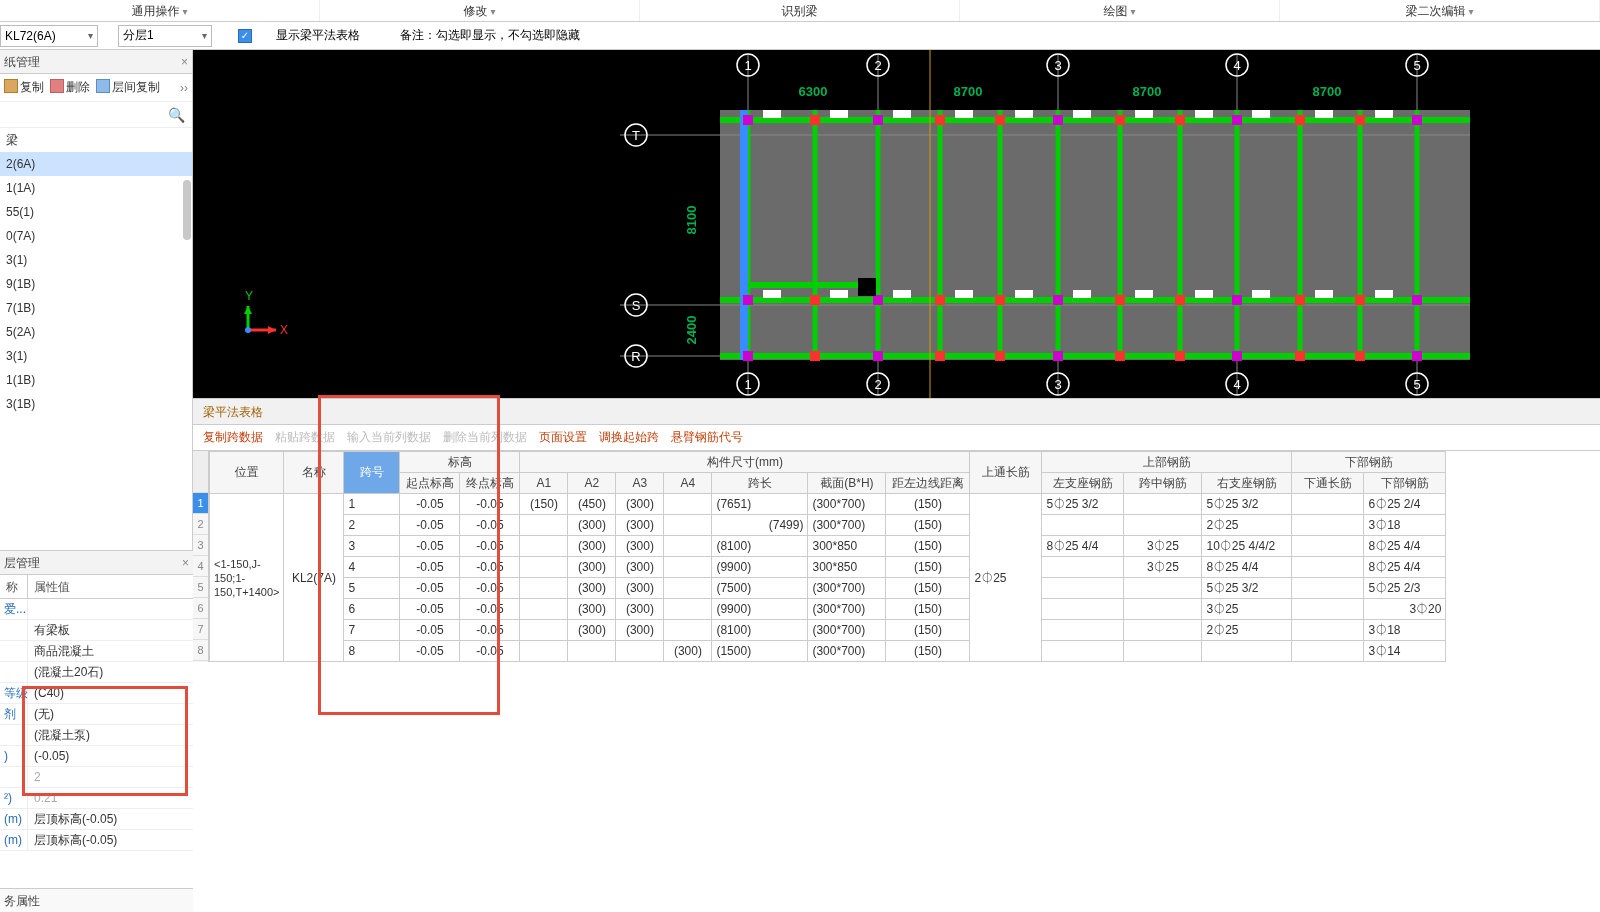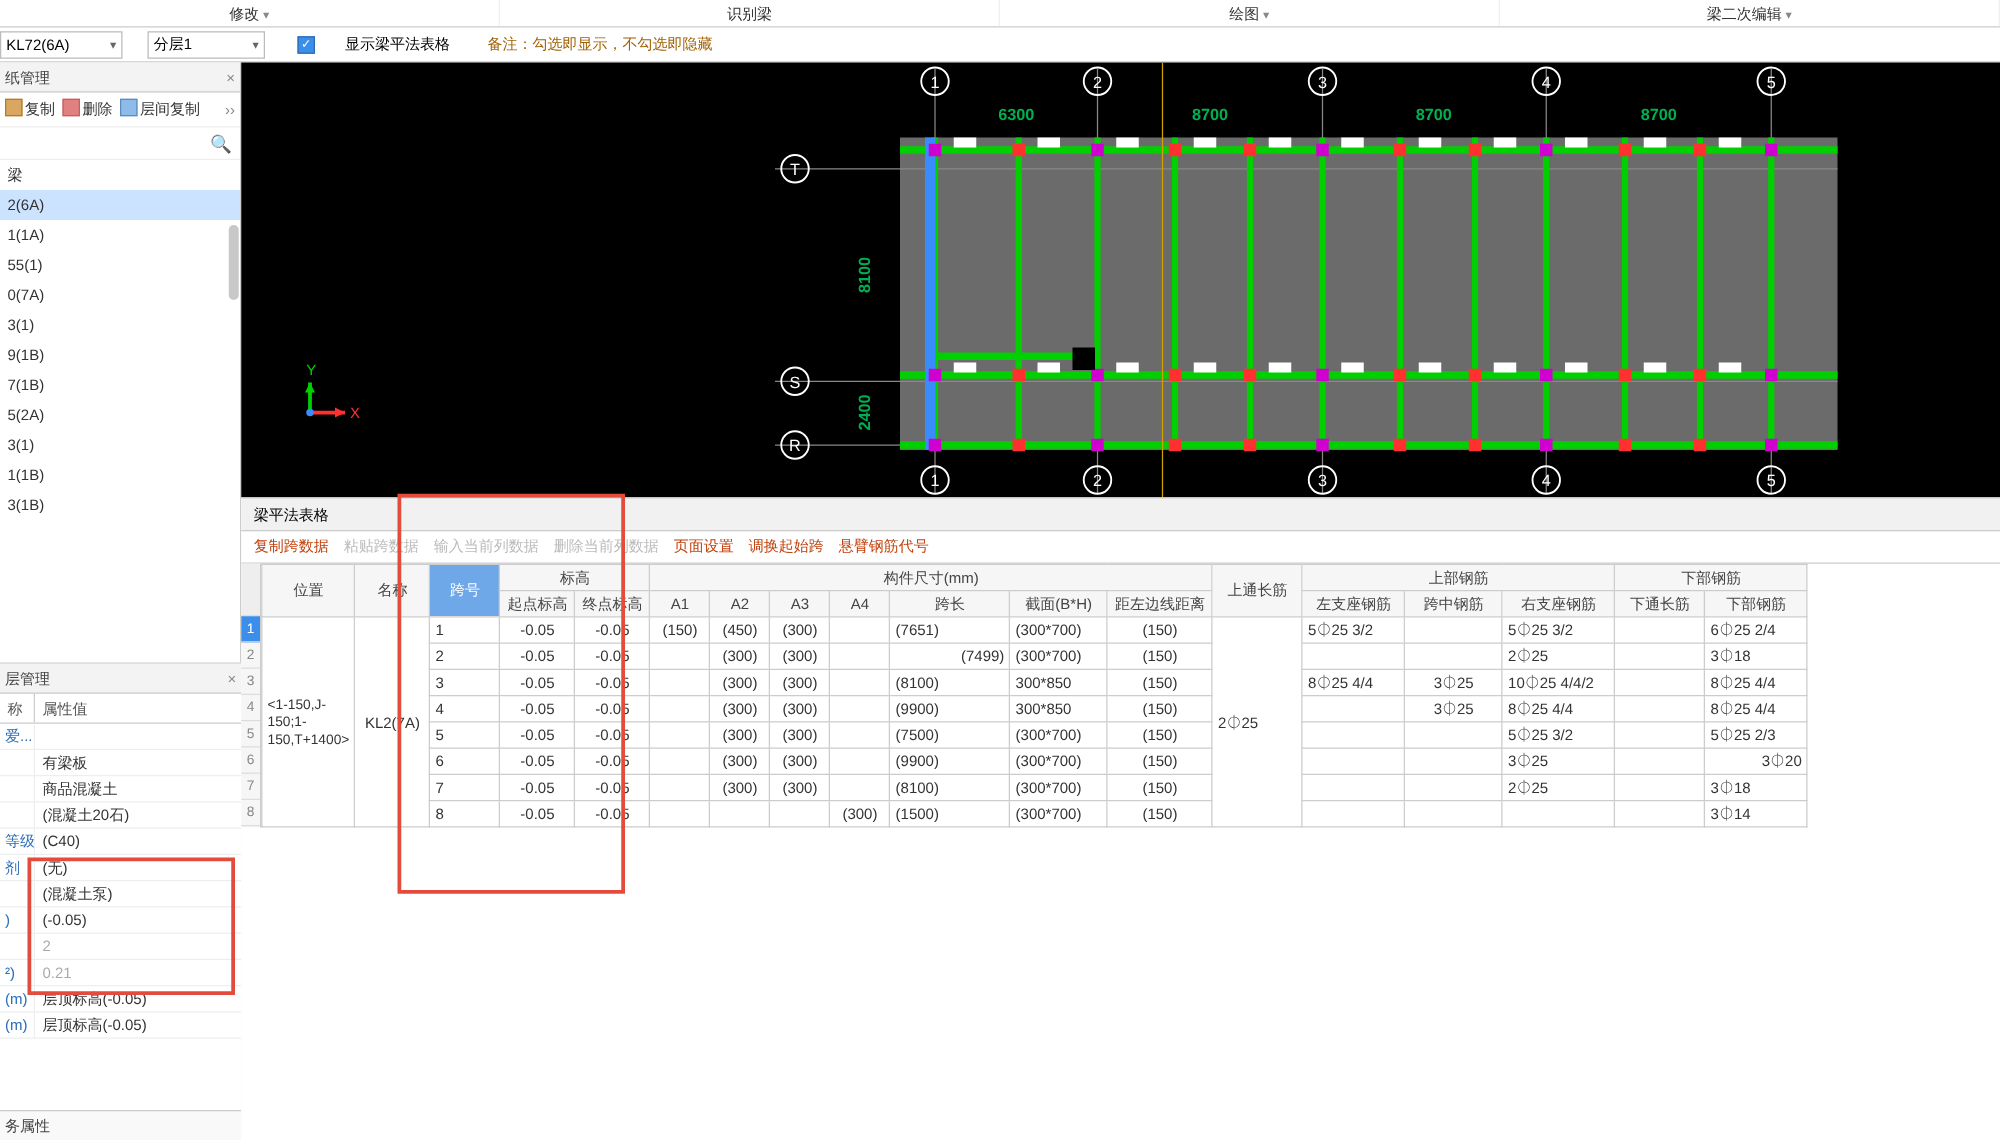--- a/index.html
+++ b/index.html
@@ -6,49 +6,49 @@
 body{width:1600px;height:912px;overflow:hidden;background:#fff;position:relative}
 .top-tabs{height:22px;display:flex;border-bottom:1px solid #ccc}
 .top-tab{flex:1;text-align:center;line-height:22px;color:#333;border-right:1px solid #eee;cursor:pointer}
 .top-tab .dd{font-size:10px;color:#888;margin-left:3px}
 .sel-row{height:28px;display:flex;align-items:center;border-bottom:1px solid #ccc;padding-left:0;gap:20px}
 .sel-box{height:22px;border:1px solid #bbb;display:flex;align-items:center;padding:0 4px;background:#fff}
 .sel-box.w1{width:98px}
 .sel-box.w2{width:94px}
 .dd-arrow{margin-left:auto;color:#666;font-size:10px}
 .chk{width:14px;height:14px;background:#3b8eea;border:1px solid #2b6cb0;display:inline-block;color:#fff;text-align:center;line-height:12px;font-size:10px;margin-left:6px}
-.note{margin-left:10px;color:#a16207}
+.note{margin-left:20px;color:#000000}
 .left-col{position:absolute;left:0;top:50px;width:193px;bottom:0;border-right:1px solid #ccc}
 .panel-hdr{height:24px;line-height:24px;background:#f3f3f3;border-bottom:1px solid #ccc;padding-left:4px;color:#444}
 .panel-close{float:right;margin-right:4px;color:#888;cursor:pointer}
 .tool-row{height:28px;border-bottom:1px solid #eee;display:flex;align-items:center;padding:0 4px;gap:6px}
 .tool-btn{display:flex;gap:2px;color:#333;cursor:pointer}
 .ic{width:14px;height:14px;display:inline-block;background:#d9a760;border:1px solid #b07d30}
 .ic.red{background:#e08080;border-color:#c06060}
 .ic.blue{background:#8fbbe8;border-color:#5a8cc0}
 .more{margin-left:auto;color:#888;cursor:pointer}
 .search-row{height:26px;border-bottom:1px solid #eee;display:flex;align-items:center;padding-right:6px}
 .search-row span{margin-left:auto;color:#888;font-size:14px}
 .tree{overflow:auto}
 .tree-item{height:24px;line-height:24px;padding-left:6px;color:#333;cursor:pointer}
 .tree-item.cat{font-weight:normal}
 .tree-item.sel{background:#cbe3ff}
-.prop-panel{position:absolute;left:0;top:480px;width:193px;bottom:0;border-top:1px solid #ccc;background:#fff}
+.prop-panel{position:absolute;left:0;top:500px;width:193px;bottom:0;border-top:1px solid #ccc;background:#fff}
 .prop-hdr{height:24px;display:flex;border-bottom:1px solid #ccc}
 .prop-hdr div{padding:4px 6px;color:#555}
 .prop-hdr .n{width:28px;border-right:1px solid #ccc}
 .prop-row{height:21px;display:flex;border-bottom:1px solid #eee}
 .prop-row .lab{width:28px;padding-left:4px;color:#2a6db8;border-right:1px solid #eee;line-height:21px;white-space:nowrap;overflow:hidden}
 .prop-row .val{flex:1;padding-left:6px;line-height:21px;color:#333}
 .prop-row.gray .val{color:#aaa}
 .prop-foot{height:24px;line-height:24px;padding-left:4px;color:#444;border-top:1px solid #ccc;position:absolute;bottom:0;left:0;right:0;background:#f9f9f9}
 .viewport{position:absolute;left:193px;top:50px;right:0;height:348px;background:#000}
 .viewport svg{width:100%;height:100%}
 .bot-panel{position:absolute;left:193px;top:398px;right:0;bottom:0;background:#fff;border-top:1px solid #ccc}
-.bot-title{height:26px;line-height:26px;background:#f1f1f1;border-bottom:1px solid #ccc;padding-left:10px;color:#000000}
+.bot-title{height:26px;line-height:26px;background:#f1f1f1;border-bottom:1px solid #ccc;padding-left:10px;color:#a16207}
 .bot-tools{height:26px;display:flex;align-items:center;gap:12px;padding-left:10px;border-bottom:1px solid #ccc}
 .bot-tools span{color:#c2410c;cursor:pointer}
 .bot-tools span.dis{color:#bbb}
 .grid{display:flex;font-size:12px}
 .rownum-col{width:16px;background:#f6f6f6;border-right:1px solid #ccc}
 .rownum-col div{height:21px;line-height:21px;text-align:center;border-bottom:1px solid #ddd;color:#888;font-size:11px}
 .rownum-col .hd{height:42px;background:#eee}
 .rownum-col .sel{background:#3b8eea;color:#fff}
 .gtable{border-collapse:collapse;table-layout:fixed}
 .gtable th,.gtable td{border:1px solid #ccc;height:21px;padding:0 4px;text-align:center;white-space:nowrap;overflow:hidden}
@@ -57,20 +57,21 @@
 .gtable td{color:#333}
 .red-box{position:absolute;border:3px solid #e34b3d;pointer-events:none}
 .scroll-thumb{position:absolute;right:1px;width:8px;background:#c8c8c8;border-radius:4px}
 .axis-lab{fill:#fff;font-size:13px}
 .dim-txt{fill:#00b050;font-size:13px;font-weight:bold}
 </style>
 </head>
 <body>
 
 <div class="top-tabs">
+  <div class="top-tab"><span>通用操作</span><span class="dd">▾</span></div>
   <div class="top-tab"><span>修改</span><span class="dd">▾</span></div>
   <div class="top-tab"><span>识别梁</span></div>
   <div class="top-tab"><span>绘图</span><span class="dd">▾</span></div>
   <div class="top-tab"><span>梁二次编辑</span><span class="dd">▾</span></div>
 </div>
 
 <div class="sel-row">
   <div class="sel-box w1">
       <span>KL72(6A)</span>
       <span class="dd-arrow">▾</span>

